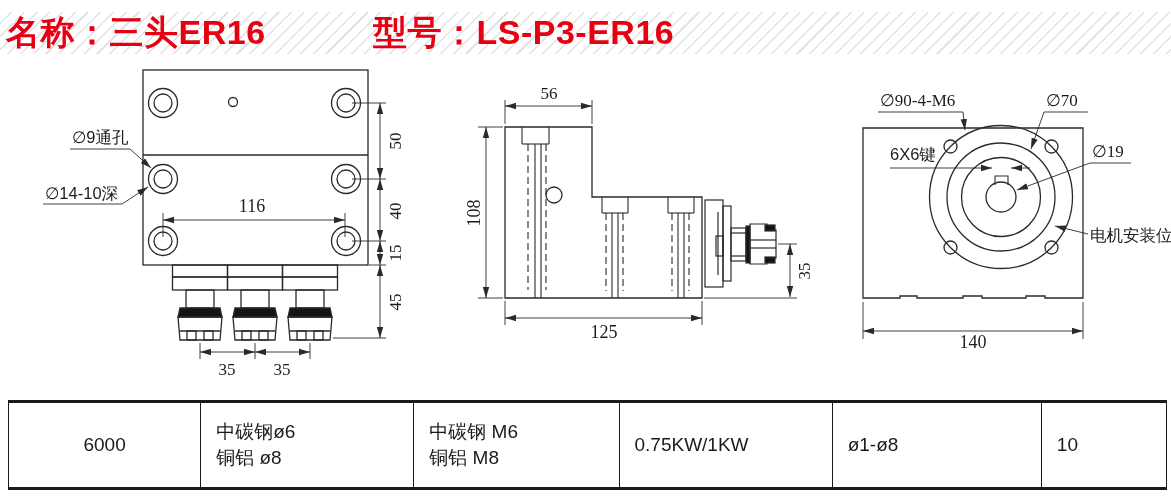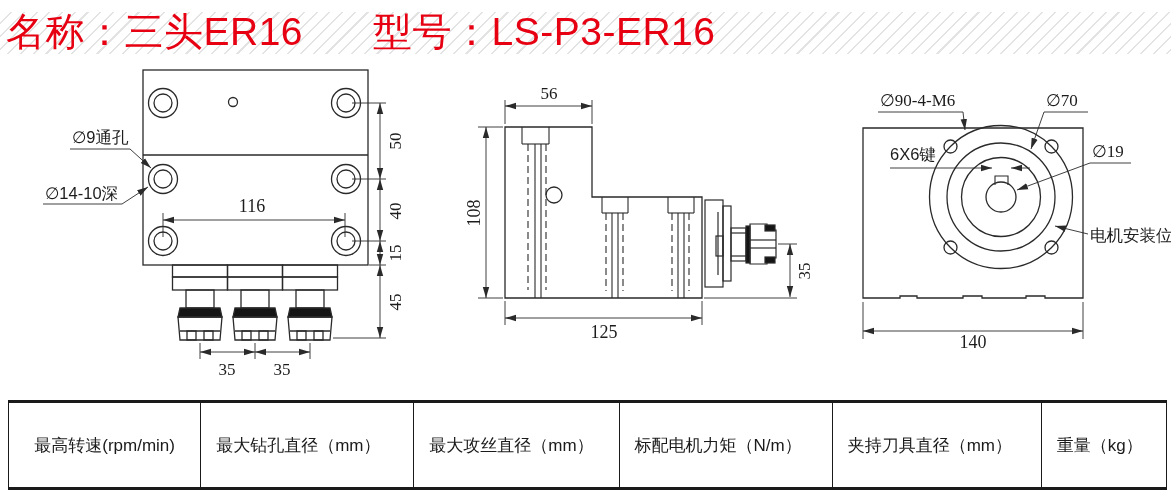--- a/index.html
+++ b/index.html
@@ -1,21 +1,21 @@
 <!DOCTYPE html>
 <html><head>
 <meta charset="utf-8">
 <style>
   html,body{margin:0;padding:0;background:#ffffff;}
   body{width:1171px;height:500px;position:relative;overflow:hidden;
        font-family:"Liberation Sans",sans-serif;-webkit-font-smoothing:antialiased;}
   .hatch-band{position:absolute;left:0;top:12px;width:1171px;height:42px;
     background:repeating-linear-gradient(135deg,#ffffff 0 7.5px,#e3e3e3 7.5px 9px);}
   .title-row{position:absolute;left:0;top:8px;width:1171px;height:48px;}
-  .title-part{position:absolute;top:0;font-size:39px;font-weight:400;
+  .title-part{position:absolute;top:0;font-size:34px;font-weight:700;
     color:#e60012;letter-spacing:0.5px;white-space:nowrap;line-height:48px;}
   .title-name{left:6px;}
   .title-model{left:373px;}
   svg{position:absolute;left:0;top:0;}
   svg text{fill:#1c1c1c;}
   .dim{font-family:"Liberation Serif",serif;font-size:17px;}
   .dim-lg{font-family:"Liberation Serif",serif;font-size:18px;}
   .cnlabel{font-family:"Liberation Sans",sans-serif;font-size:16.5px;}
   .spec-table{position:absolute;left:8px;top:400px;width:1159px;height:90px;
     border-collapse:collapse;table-layout:fixed;color:#1a1a1a;}
@@ -248,22 +248,36 @@
 <table class="spec-table">
   <colgroup>
     <col style="width:192px">
       <col style="width:213px">
       <col style="width:205px">
     <col style="width:213px">
       <col style="width:209px">
       <col style="width:125px">
   </colgroup>
   <tbody>
-      <tr class="hdr">
-    <td class="c">最高转速(rpm/min)</td>
-    <td class="l">最大钻孔直径（mm）</td>
-    <td class="l">最大攻丝直径（mm）</td>
-    <td class="l">标配电机力矩（N/m）</td>
-    <td class="l">夹持刀具直径（mm）</td>
-    <td class="l">重量（kg）</td>
+  <tr class="val">
+    <td class="c">
+      <div class="cell-line">6000</div>
+    </td>
+    <td class="l">
+      <div class="cell-line">中碳钢ø6</div>
+      <div class="cell-line">铜铝 ø8</div>
+    </td>
+    <td class="l">
+      <div class="cell-line">中碳钢 M6</div>
+      <div class="cell-line">铜铝 M8</div>
+    </td>
+    <td class="l">
+      <div class="cell-line">0.75KW/1KW</div>
+    </td>
+    <td class="l">
+      <div class="cell-line">ø1-ø8</div>
+    </td>
+    <td class="l">
+      <div class="cell-line">10</div>
+    </td>
   </tr>
 </tbody>
   </table>
 
 </body></html>

